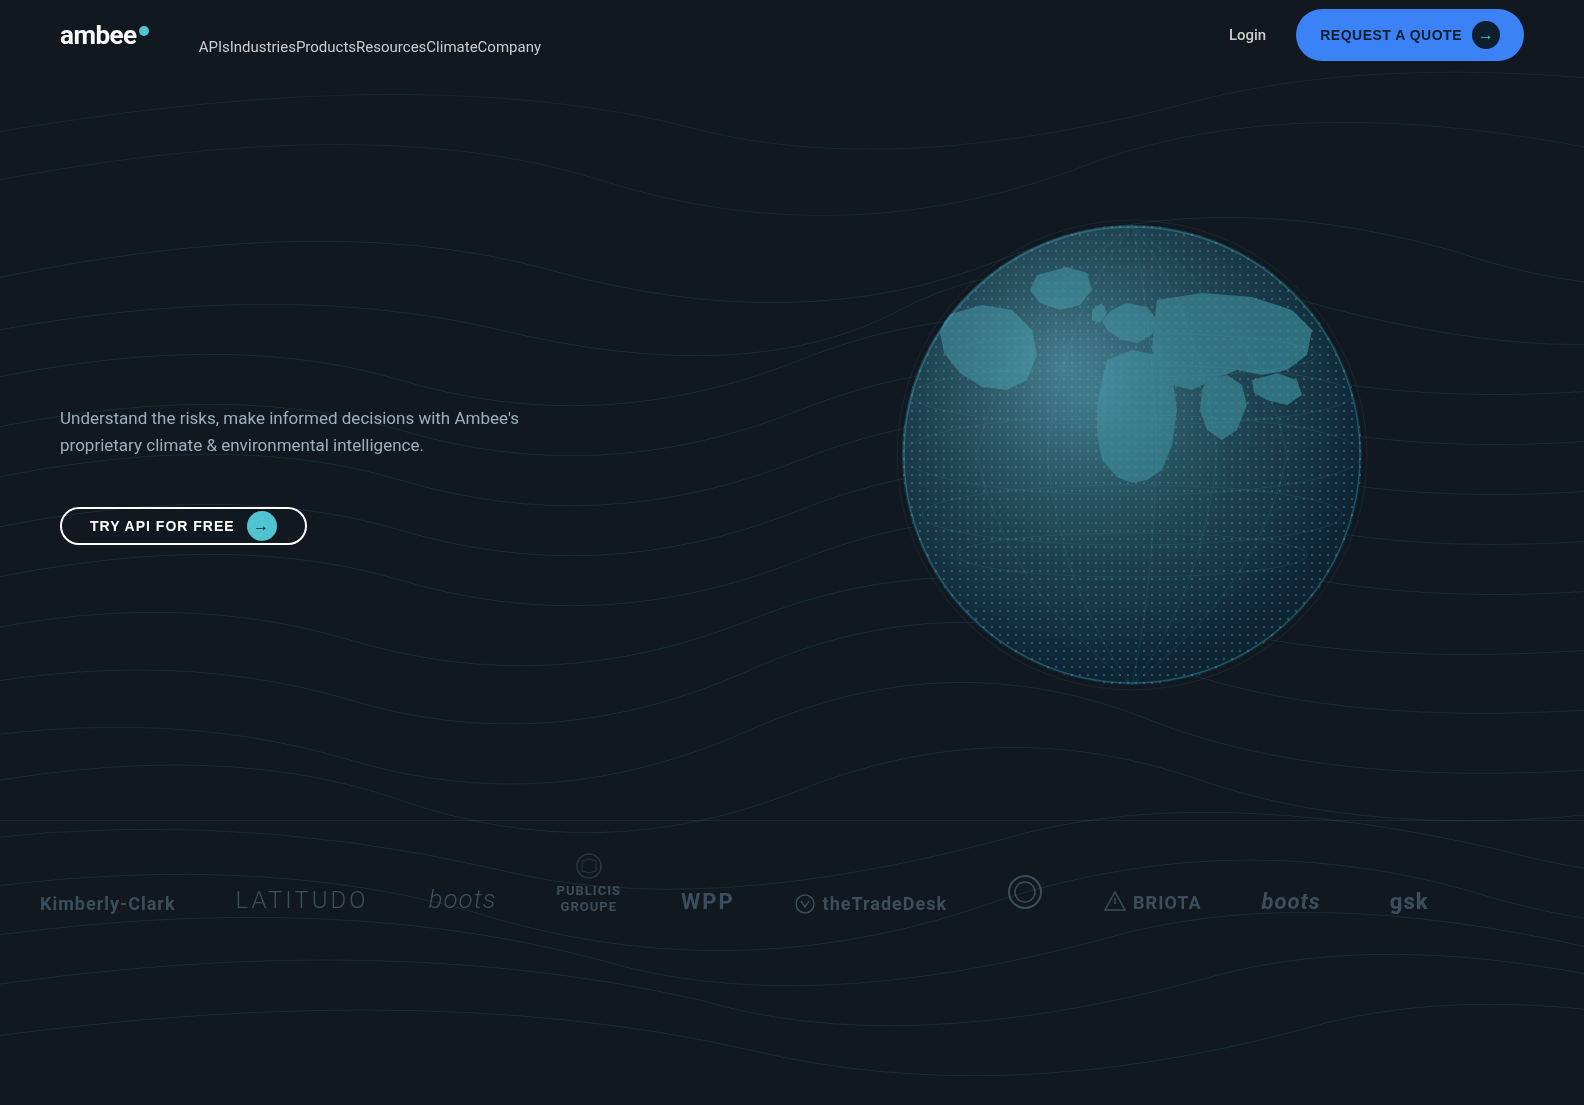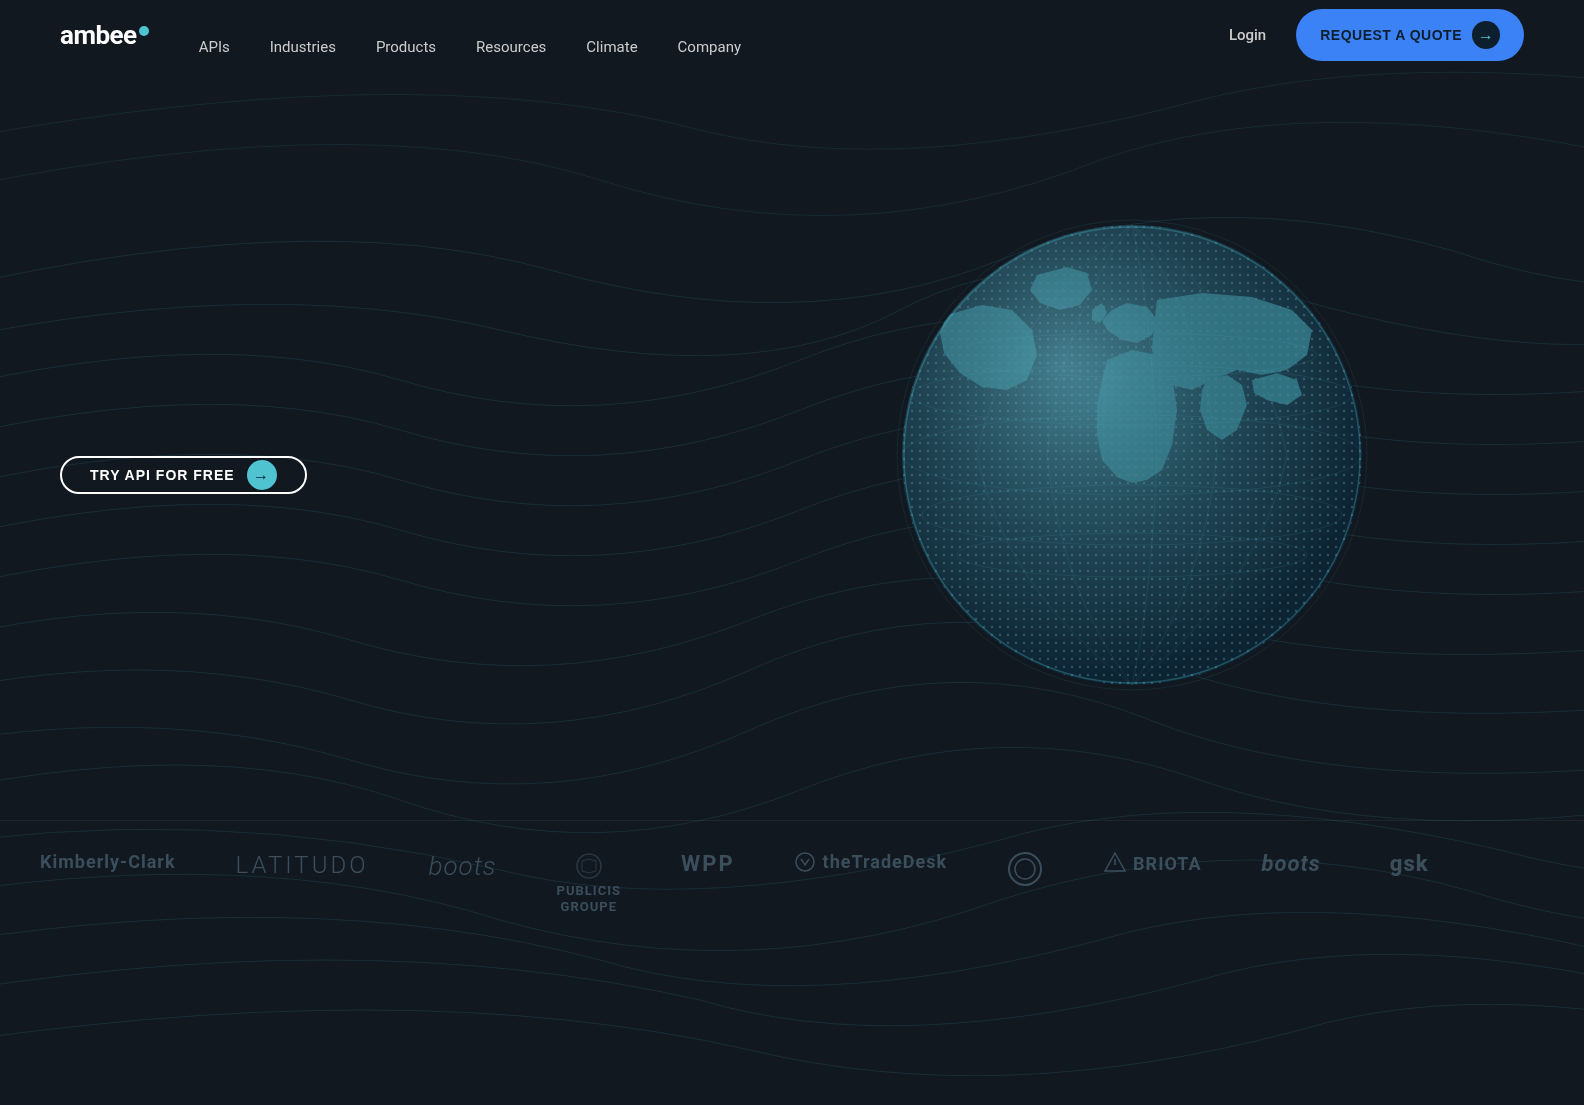--- a/index.html
+++ b/index.html
@@ -59,21 +59,20 @@
       background: #4fc3d0;
       border-radius: 50%;
       margin-left: 2px;
       margin-bottom: 8px;
       display: inline-block;
     }
 
     .nav-links {
       display: flex;
       align-items: flex-end;
-      gap: 40px;
       flex: 1;
       margin-top: 24px;
     }
 
     .nav-link {
       color: #cccccc;
       text-decoration: none;
       font-size: 15px;
       font-weight: 400;
       cursor: pointer;
@@ -192,21 +191,21 @@
       justify-content: center;
       align-items: center;
       position: relative;
     }
 
     
     .logos-strip {
       position: relative;
       z-index: 5;
       display: flex;
-      align-items: flex-start;
+      align-items: flex-end;
       gap: 60px;
       padding: 30px 40px;
       background: transparent;
       overflow: hidden;
       border-top: 1px solid rgba(255,255,255,0.06);
     }
 
     .logo-item {
       color: #4a6070;
       font-size: 18px;
@@ -297,20 +296,21 @@
     <a class="login-btn">Login</a>
     <button class="cta-btn">
       <span>REQUEST A QUOTE</span>
       <span class="arrow-circle">→</span>
     </button>
   </div>
 </nav>
 
 <section class="hero">
   <div class="hero-content">
+    <p class="hero-subtitle">Understand the risks, make informed decisions with Ambee's proprietary climate &amp; environmental intelligence.</p>
     <button class="try-btn">
       <span>TRY API FOR FREE</span>
       <span class="arrow-circle">→</span>
     </button>
   </div>
 
   <div class="hero-globe">
     <div class="globe-container">
       <svg width="480" height="480" viewBox="0 0 480 480" fill="none" xmlns="http://www.w3.org/2000/svg">
         <defs>

